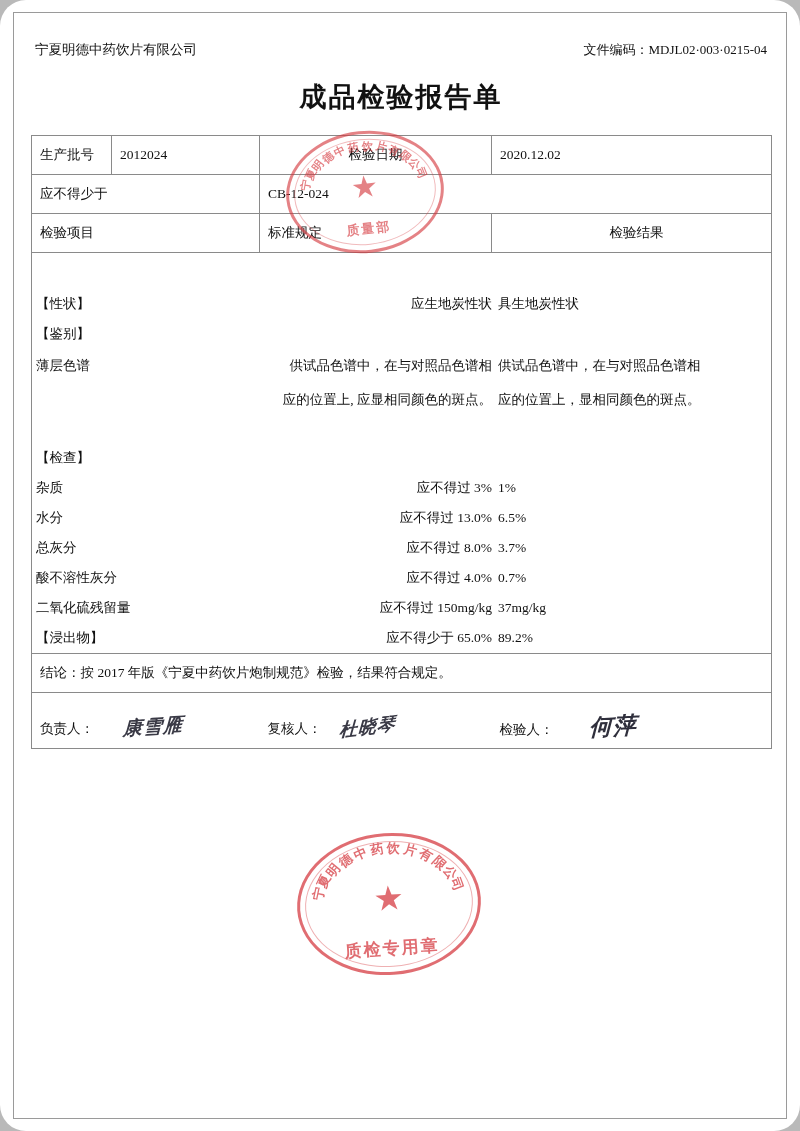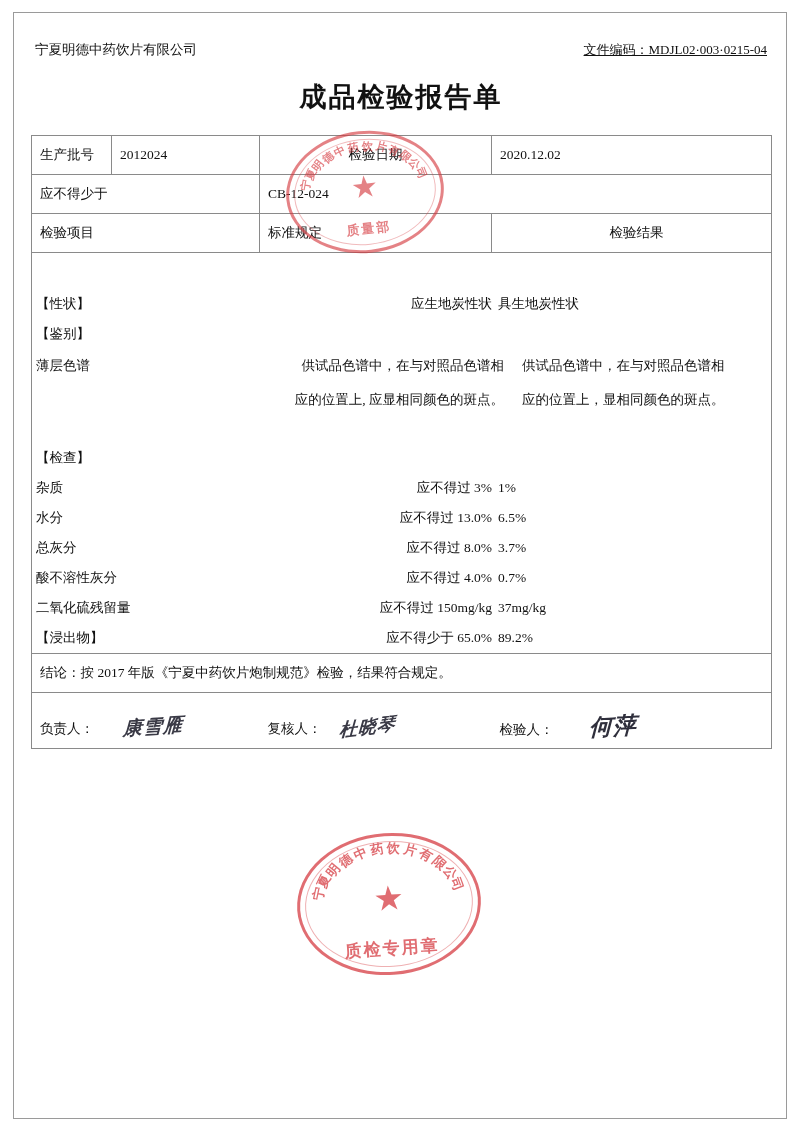--- a/index.html
+++ b/index.html
@@ -10,20 +10,21 @@
   .page {
     position: relative;
     width: 800px;
     height: 1131px;
     background: #ffffff;
     margin: 0 auto;
     font-family: "Liberation Serif", "DejaVu Serif", serif;
     color: #111;
     overflow: hidden;
     box-sizing: border-box;
+    border-radius: 26px;
   }
   .sheet {
     position: absolute;
     left: 13px;
     top: 12px;
     width: 774px;
     height: 1107px;
     border: 1px solid #9a9a9a;
     box-sizing: border-box;
     background: #fff;
@@ -37,21 +38,20 @@
   }
   .hdr {
     display: flex;
     justify-content: space-between;
     align-items: baseline;
     font-size: 13.5px;
     padding: 12px 4px 6px 4px;
   }
   .hdr .right {
     font-size: 13px;
-    text-decoration: underline;
   }
   .title {
     text-align: center;
     font-size: 27px;
     font-weight: bold;
     letter-spacing: 2px;
     margin: 14px 0 20px 0;
     font-family: "Liberation Serif", "DejaVu Serif", serif;
   }
   table.doc {
@@ -90,21 +90,21 @@
   }
   .row-line {
     display: flex;
     font-size: 13.5px;
     line-height: 30px;
   }
   .cell1 { width: 228px; box-sizing: border-box; padding-left: 4px; }
   .cell2 { width: 232px; box-sizing: border-box; padding-left: 6px; text-align: right; }
   .cell3 { width: 232px; box-sizing: border-box; padding-left: 6px; }
   .gap-md { height: 26px; }
-  .wrap2 { line-height: 34px; gap: 12px; }
+  .wrap2 { line-height: 34px; }
   .concl {
     font-size: 13.5px;
     padding: 7px 8px;
   }
   .sig-row td {
     height: 48px;
     vertical-align: top;
     padding-top: 5px;
   }
   .sig-label {

